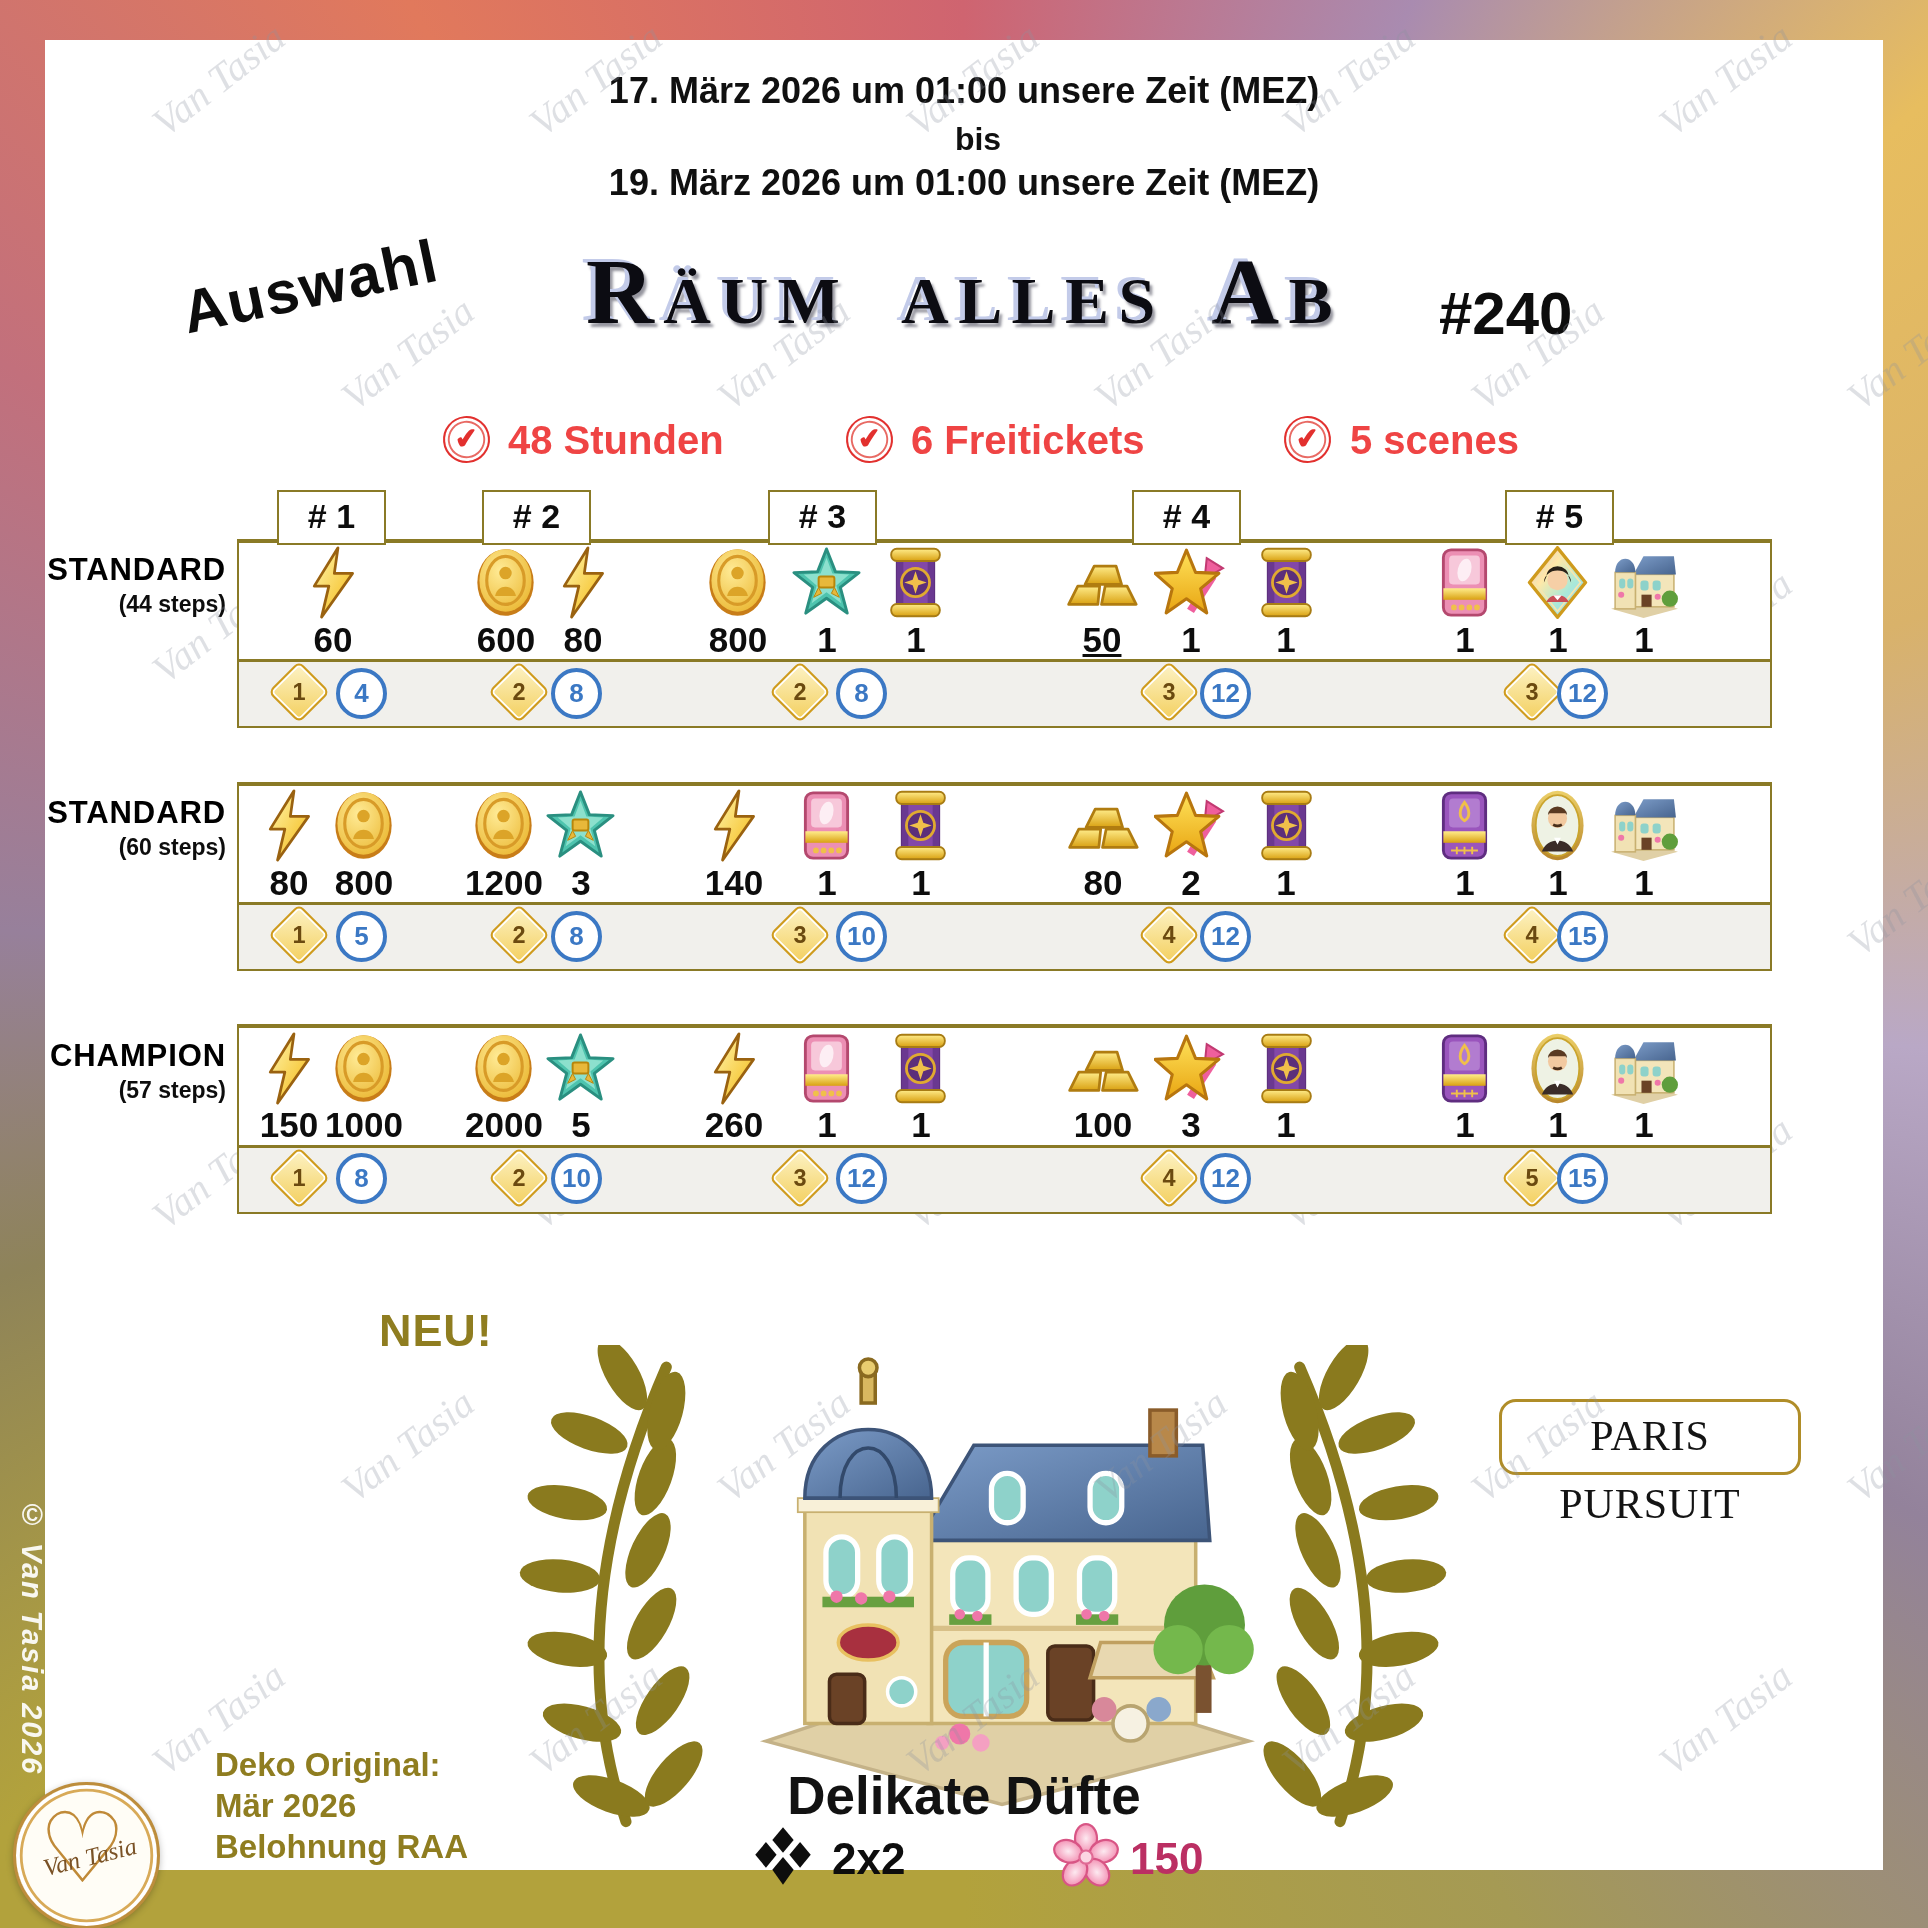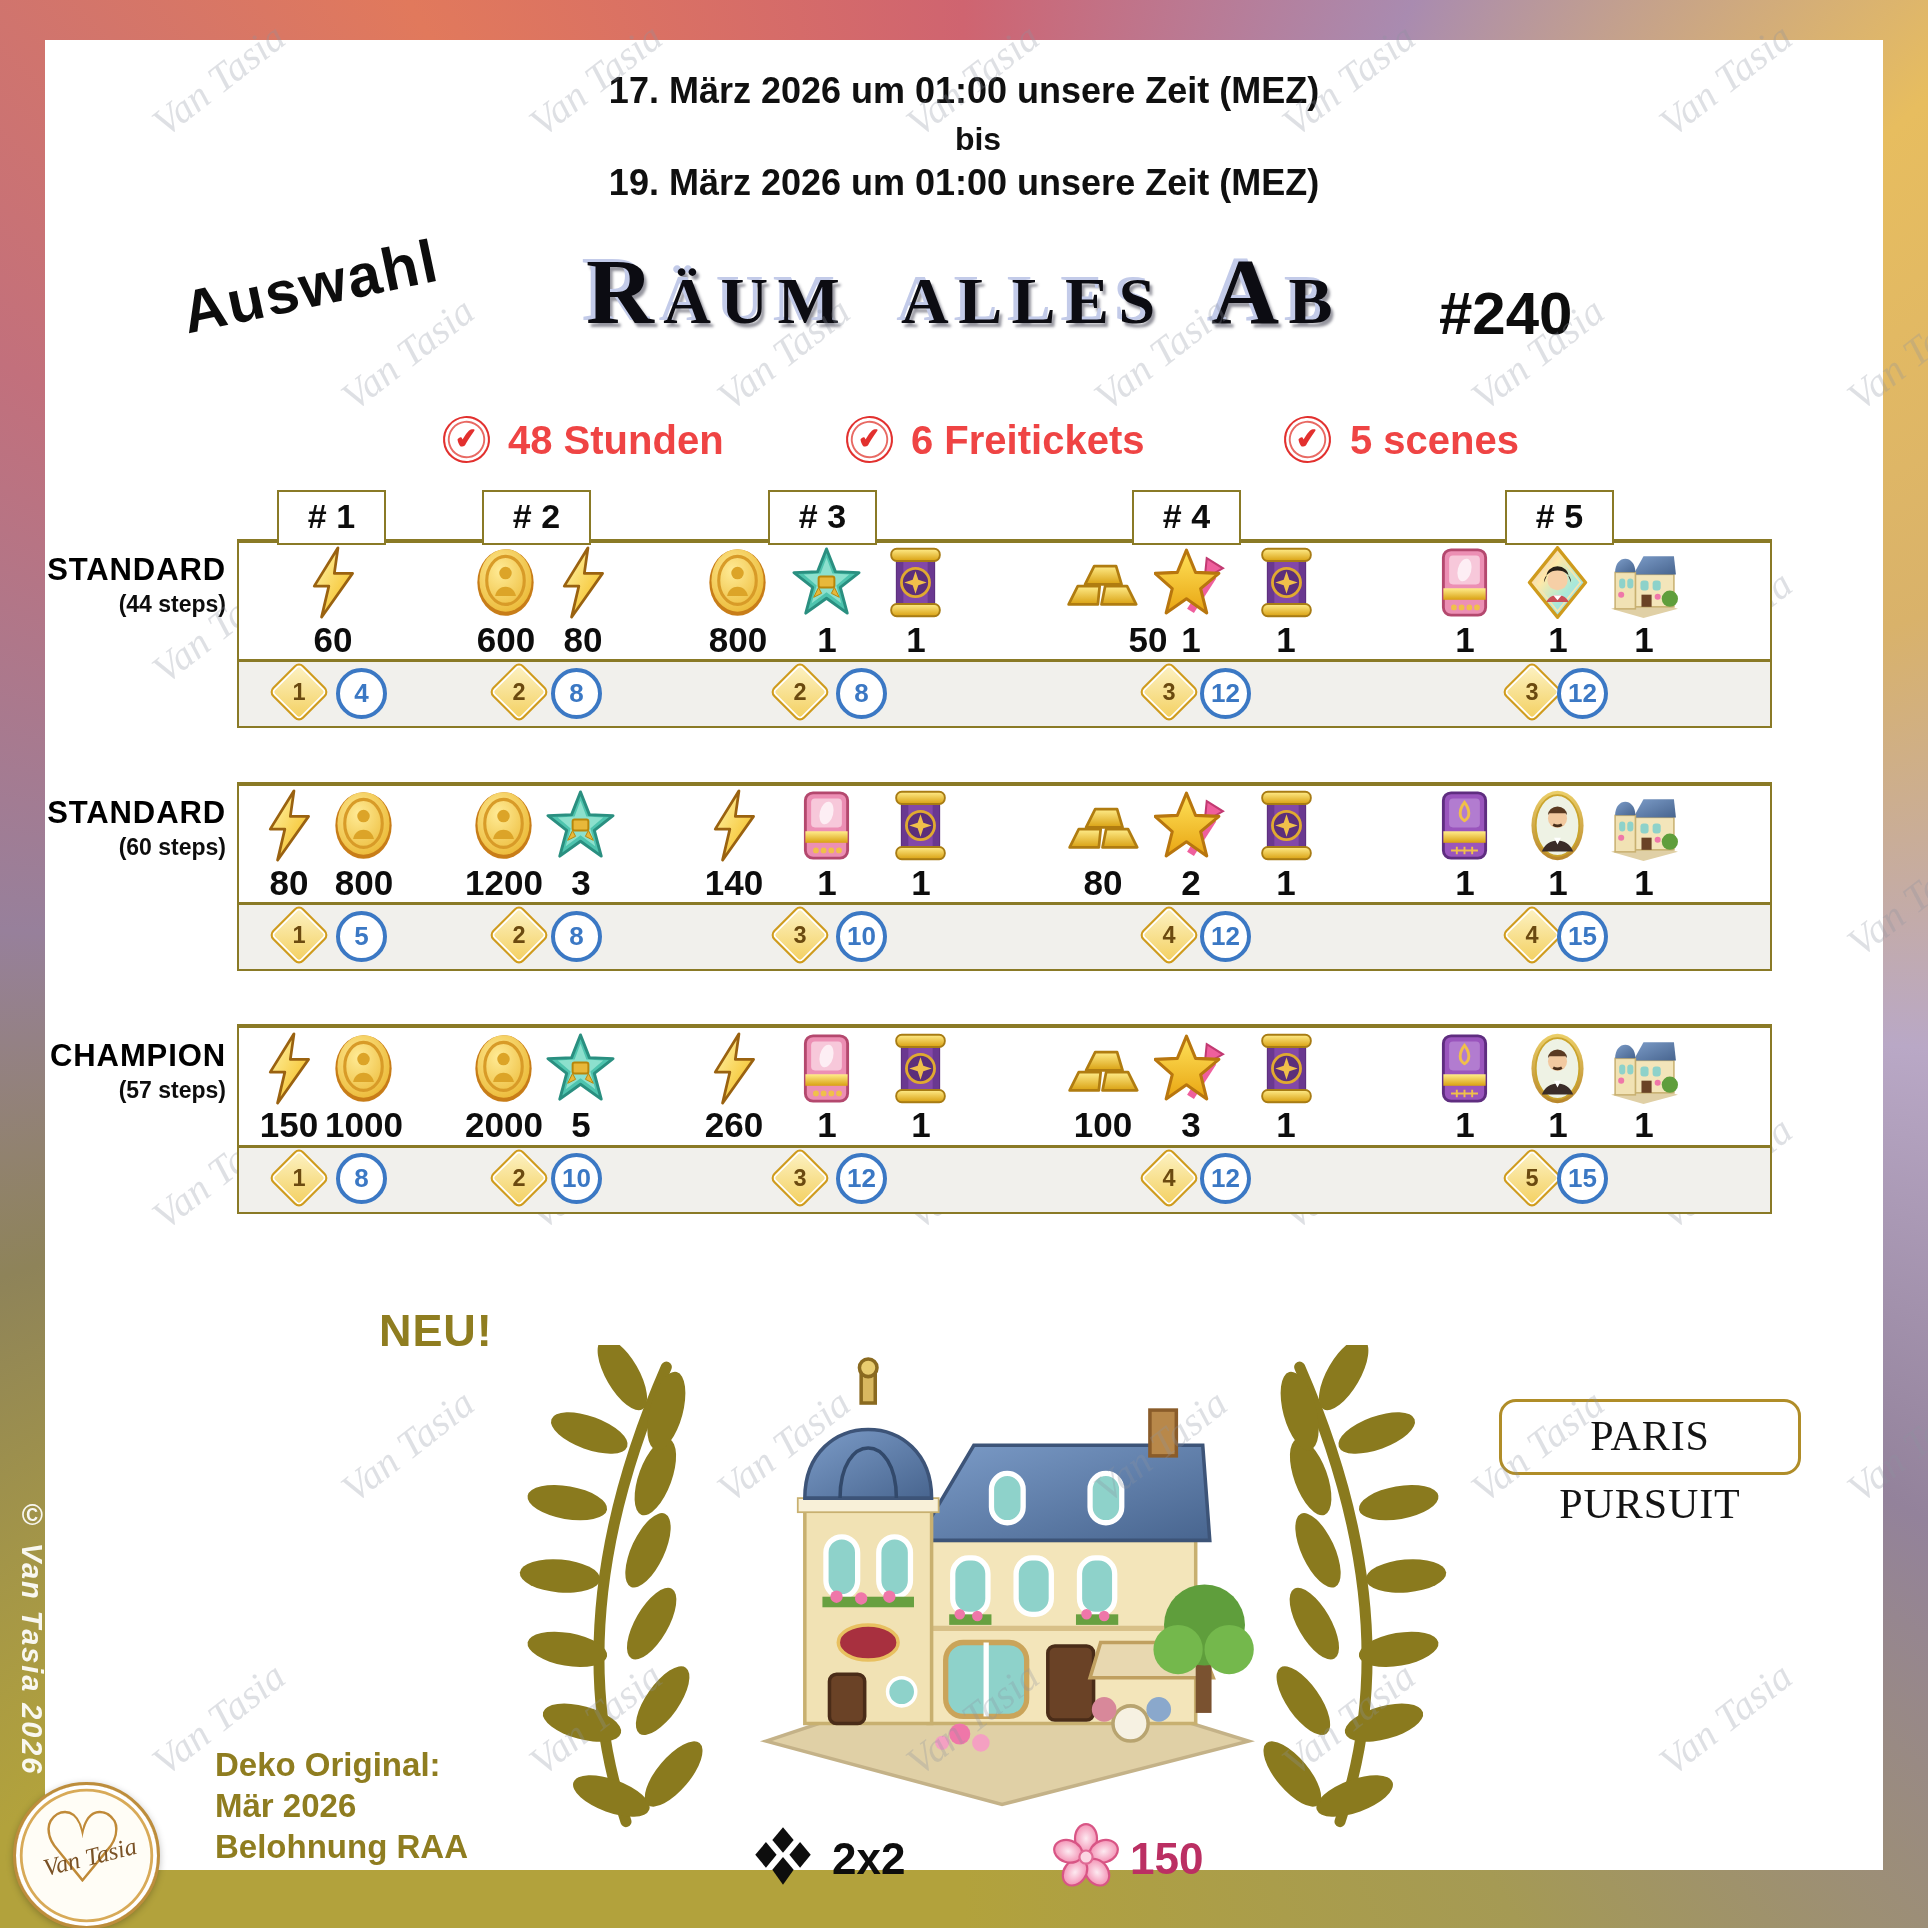--- a/index.html
+++ b/index.html
@@ -186,21 +186,21 @@
       <div class="reward-value" style="left: 864px; top: 620px;">1</div>
       <div class="mk-diamond" style="left: 778px; top: 670px;">
         <span>2</span>
       </div>
       <div class="mk-circle" style="left: 836px; top: 668px;">8</div>
       <div class="reward-icon" style="left: 1065px; top: 546px;"><svg viewBox="0 0 80 60">
           <polygon points="22,32 32,12 56,12 62,32" fill="url(#gGold)" stroke="#b07c10" stroke-width="3" stroke-linejoin="round"></polygon>
           <polygon points="4,54 14,34 38,34 36,54" fill="url(#gGold)" stroke="#b07c10" stroke-width="3" stroke-linejoin="round"></polygon>
           <polygon points="40,54 44,34 68,34 78,54" fill="url(#gGold)" stroke="#b07c10" stroke-width="3" stroke-linejoin="round"></polygon>
         </svg></div>
-      <div class="reward-value" style="left: 1096px; top: 620px;">50</div>
+      <div class="reward-value" style="left: 1050px; top: 620px; text-decoration: underline;">50</div>
       <div class="reward-icon" style="left: 1154px; top: 546px;"><svg viewBox="0 0 72 72">
           <line x1="36" y1="64" x2="58" y2="30" stroke="#ef5f9d" stroke-width="8"></line>
           <polygon points="52,12 68,22 50,32" fill="#ef5f9d" stroke="#c23a72" stroke-width="2"></polygon>
           <polygon points="32,4 41,26 64,27 46,42 52,66 32,52 12,66 18,42 1,27 23,26" fill="url(#gStar)" stroke="#b8760e" stroke-width="3" stroke-linejoin="round"></polygon>
         </svg></div>
       <div class="reward-value" style="left: 1139px; top: 620px;">1</div>
       <div class="reward-icon" style="left: 1250px; top: 546px;"><svg viewBox="0 0 64 78">
           <rect x="12" y="8" width="40" height="62" fill="#8348a8" stroke="#5c2f7a" stroke-width="2"></rect>
           <rect x="12" y="8" width="7" height="62" fill="#6a3890"></rect>
           <rect x="45" y="8" width="7" height="62" fill="#6a3890"></rect>
@@ -612,20 +612,21 @@
   </div>
 
   <div class="paris-badge">PARIS PURSUIT</div>
 
   <div class="deko">
     <div>Deko Original:</div>
     <div>Mär 2026</div>
     <div>Belohnung RAA</div>
   </div>
 
+  <div class="building-name">Delikate Düfte</div>
 
   <div class="abs" style="left:751px;top:1825px;width:64px;height:64px">
     <svg viewBox="0 0 60 60" width="100%" height="100%">
       <polygon points="30,2 40,14 30,26 20,14" fill="#0d0d0d"></polygon>
       <polygon points="14,16 24,28 14,40 4,28" fill="#0d0d0d"></polygon>
       <polygon points="46,16 56,28 46,40 36,28" fill="#0d0d0d"></polygon>
       <polygon points="30,30 40,42 30,56 20,42" fill="#0d0d0d"></polygon>
     </svg>
   </div>
   <div class="size-label">2x2</div>

